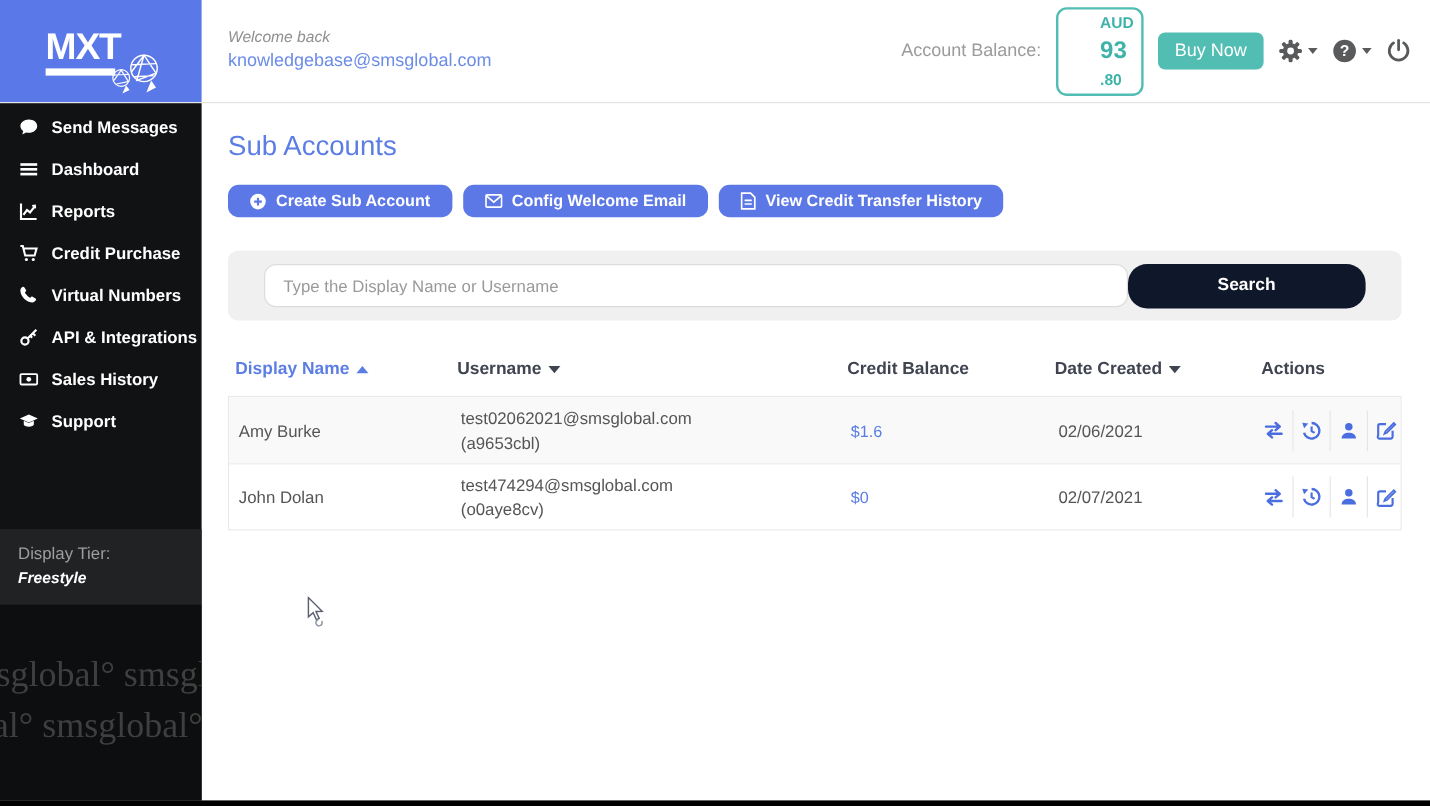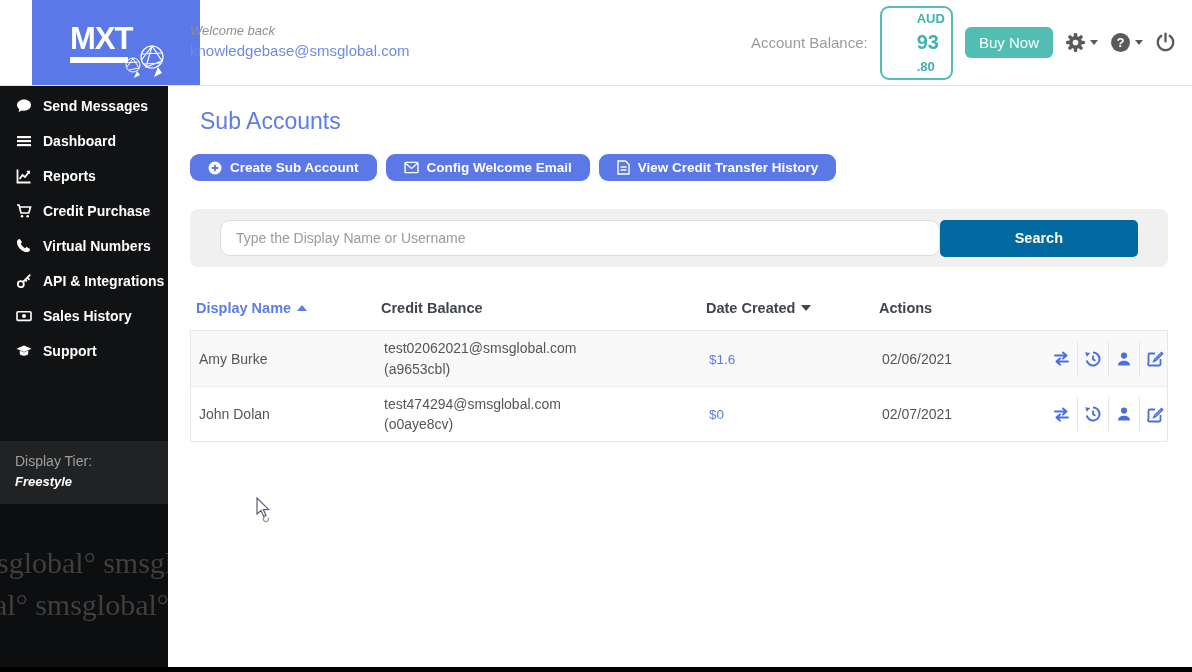--- a/index.html
+++ b/index.html
@@ -1,21 +1,21 @@
 <!DOCTYPE html>
 <html><head>
 <meta charset="utf-8">
 <style>
   * { margin:0; padding:0; box-sizing:border-box; }
   html,body { width:1192px; height:672px; overflow:hidden; }
   body { position:relative; background:#fff; font-family:"Liberation Sans","DejaVu Sans",sans-serif; }
 
   
   .header { position:absolute; top:0; left:0; width:1192px; height:86px; background:#fff; border-bottom:1px solid #e4e4e4; z-index:2; }
-  .logo-block { position:absolute; left:0; top:0; width:168px; height:85px; background:#5a78e8; display:flex; align-items:center; justify-content:center;margin-left:32px; }
+  .logo-block { position:absolute; left:0; top:0; width:168px; height:85px; background:#5a78e8; display:flex; align-items:center; justify-content:center; }
   .logo-inner { position:relative; width:92px; }
   .logo-text { color:#fff; font-size:31px; font-weight:800; letter-spacing:-1px; line-height:1; }
   .logo-bar { width:58px; height:6px; background:#fff; margin-top:3px; }
   .logo-bubbles { position:absolute; right:-6px; bottom:-16px; }
 
   .welcome-wrap { position:absolute; left:190px; top:23px; }
   .welcome-text { font-style:italic; color:#8f8f8f; font-size:13px; }
   .welcome-email { color:#6b8ce8; font-size:15px; margin-top:4px; cursor:pointer; }
 
   .header-right { position:absolute; right:16px; top:0; height:85px; display:flex; align-items:center; gap:12px; }
@@ -36,28 +36,28 @@
   .tier-box { position:absolute; left:0; top:355px; width:168px; height:63px; background:#212224; padding:12px 15px; }
   .tier-label { color:#9e9e9e; font-size:14px; }
   .tier-value { color:#fff; font-size:13px; font-weight:700; font-style:italic; margin-top:5px; }
   .watermark { position:absolute; left:0; top:418px; width:168px; height:163px; background:#0d0e10; overflow:hidden; }
   .wm-line { position:absolute; white-space:nowrap; font-family:"Liberation Serif","DejaVu Serif",serif; font-size:30px; color:#3f3f3f; }
   .wm-1 { top:42px; left:-38px; }
   .wm-2 { top:84px; left:-106px; }
 
   
   .main { position:absolute; left:168px; top:86px; width:1024px; height:581px; background:#fff; }
-  .page-title { position:absolute; left:32px; top:22px; font-size:23px; color:#5b7de4; font-weight:400; }
+  .page-title { position:absolute; left:22px; top:22px; font-size:23px; color:#5b7de4; font-weight:400; }
   .action-buttons { position:absolute; left:22px; top:68px; display:flex; gap:9px; }
   .blue-btn { height:27px; display:flex; align-items:center; gap:8px; background:#5b78e6; color:#fff; border:none; border-radius:9px; font-size:13.5px; font-weight:600; padding:0 18px; cursor:pointer; font-family:inherit; }
 
   .search-panel { position:absolute; left:22px; top:123px; width:978px; height:58px; background:#f0f0f0; border-radius:8px; display:flex; align-items:center; padding:0 30px; }
   .search-input { width:722px; height:36px; border:1px solid #dcdcdc; border-radius:10px; padding:0 15px; font-size:14px; color:#444; font-family:inherit; outline:none; }
   .search-input::placeholder { color:#9a9a9a; }
-  .search-btn { margin-left:auto; width:199px; height:37px; background:#0369a1; color:#fff; border:none; border-radius:5px; font-size:14.5px; font-weight:600; cursor:pointer; font-family:inherit; }
+  .search-btn { margin-left:auto; width:199px; height:37px; background:#0f172a; color:#fff; border:none; border-radius:16px; font-size:14.5px; font-weight:600; cursor:pointer; font-family:inherit; }
 
   .grid-cols { display:grid; grid-template-columns:185px 325px 173px 172px 1fr; }
   .table-head { position:absolute; left:22px; top:214px; width:978px; font-size:14.5px; font-weight:700; color:#3f4450; }
   .table-head .th { display:flex; align-items:center; gap:6px; padding-left:6px; }
   .th.sortable { cursor:pointer; }
   .th-display-name { color:#5b7de4; }
   .caret-up { width:0; height:0; border-left:5px solid transparent; border-right:5px solid transparent; border-bottom:6px solid #5b7de4; }
   .caret-down { width:0; height:0; border-left:5px solid transparent; border-right:5px solid transparent; border-top:6px solid #3f4450; }
 
   .accounts-table { position:absolute; left:22px; top:244px; width:978px; border:1px solid #e8e8e8; }
@@ -261,20 +261,24 @@
   <div class="search-panel">
     <input class="search-input" type="text" placeholder="Type the Display Name or Username" style="">
     <button class="search-btn">Search</button>
   </div>
 
   <div class="table-head grid-cols">
     <div class="th th-display-name sortable">
       <span>Display Name</span>
       <span class="caret-up"></span>
     </div>
+    <div class="th sortable">
+      <span>Username</span>
+      <span class="caret-down"></span>
+    </div>
     <div class="th">
       <span>Credit Balance</span>
     </div>
     <div class="th sortable">
       <span>Date Created</span>
       <span class="caret-down"></span>
     </div>
     <div class="th">
       <span>Actions</span>
     </div>

